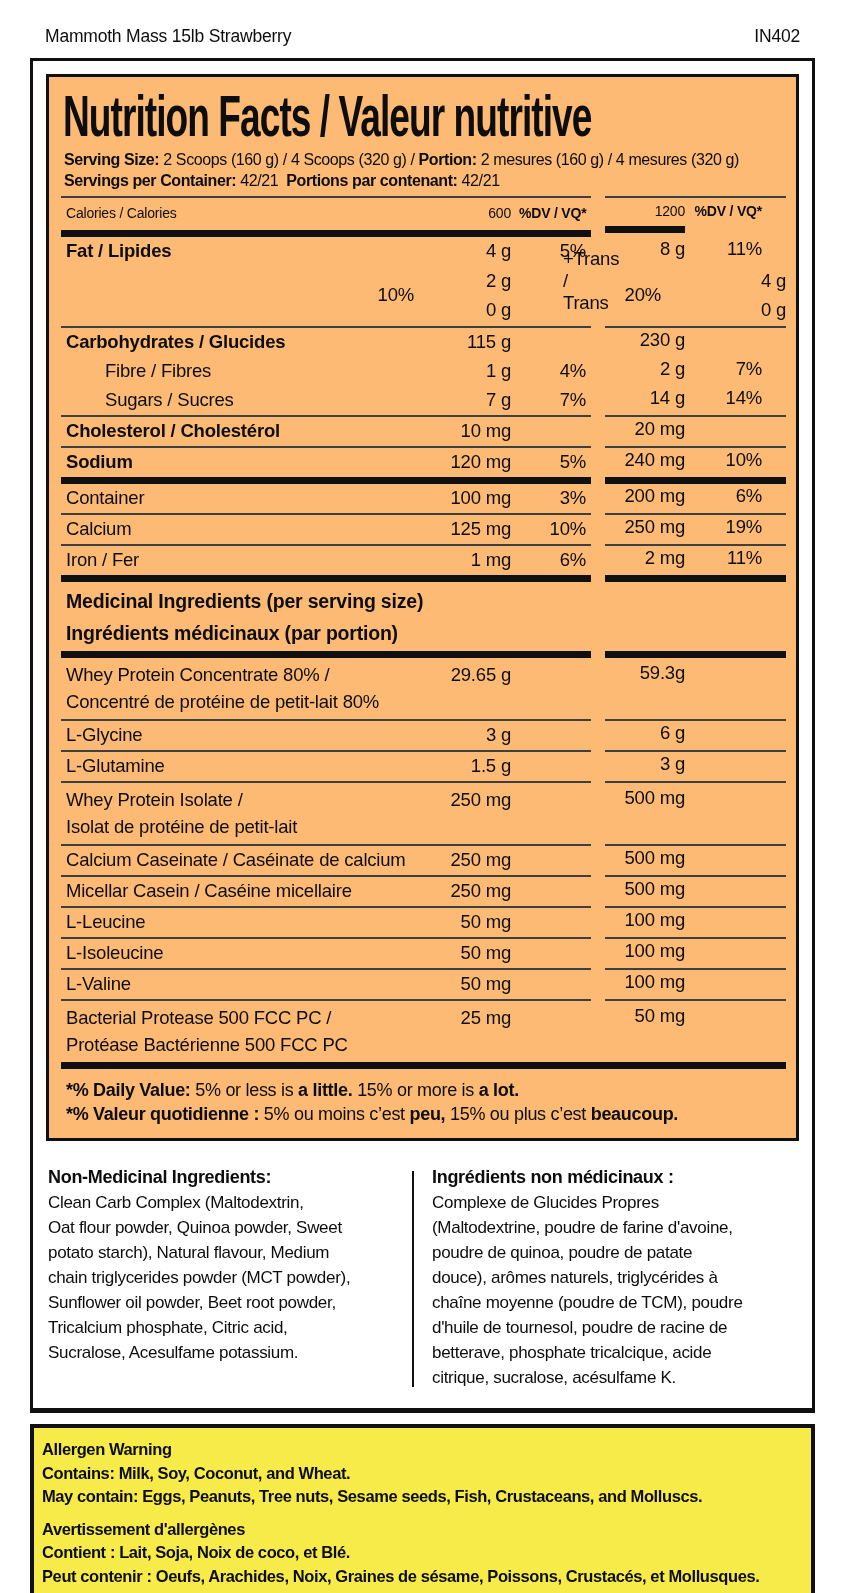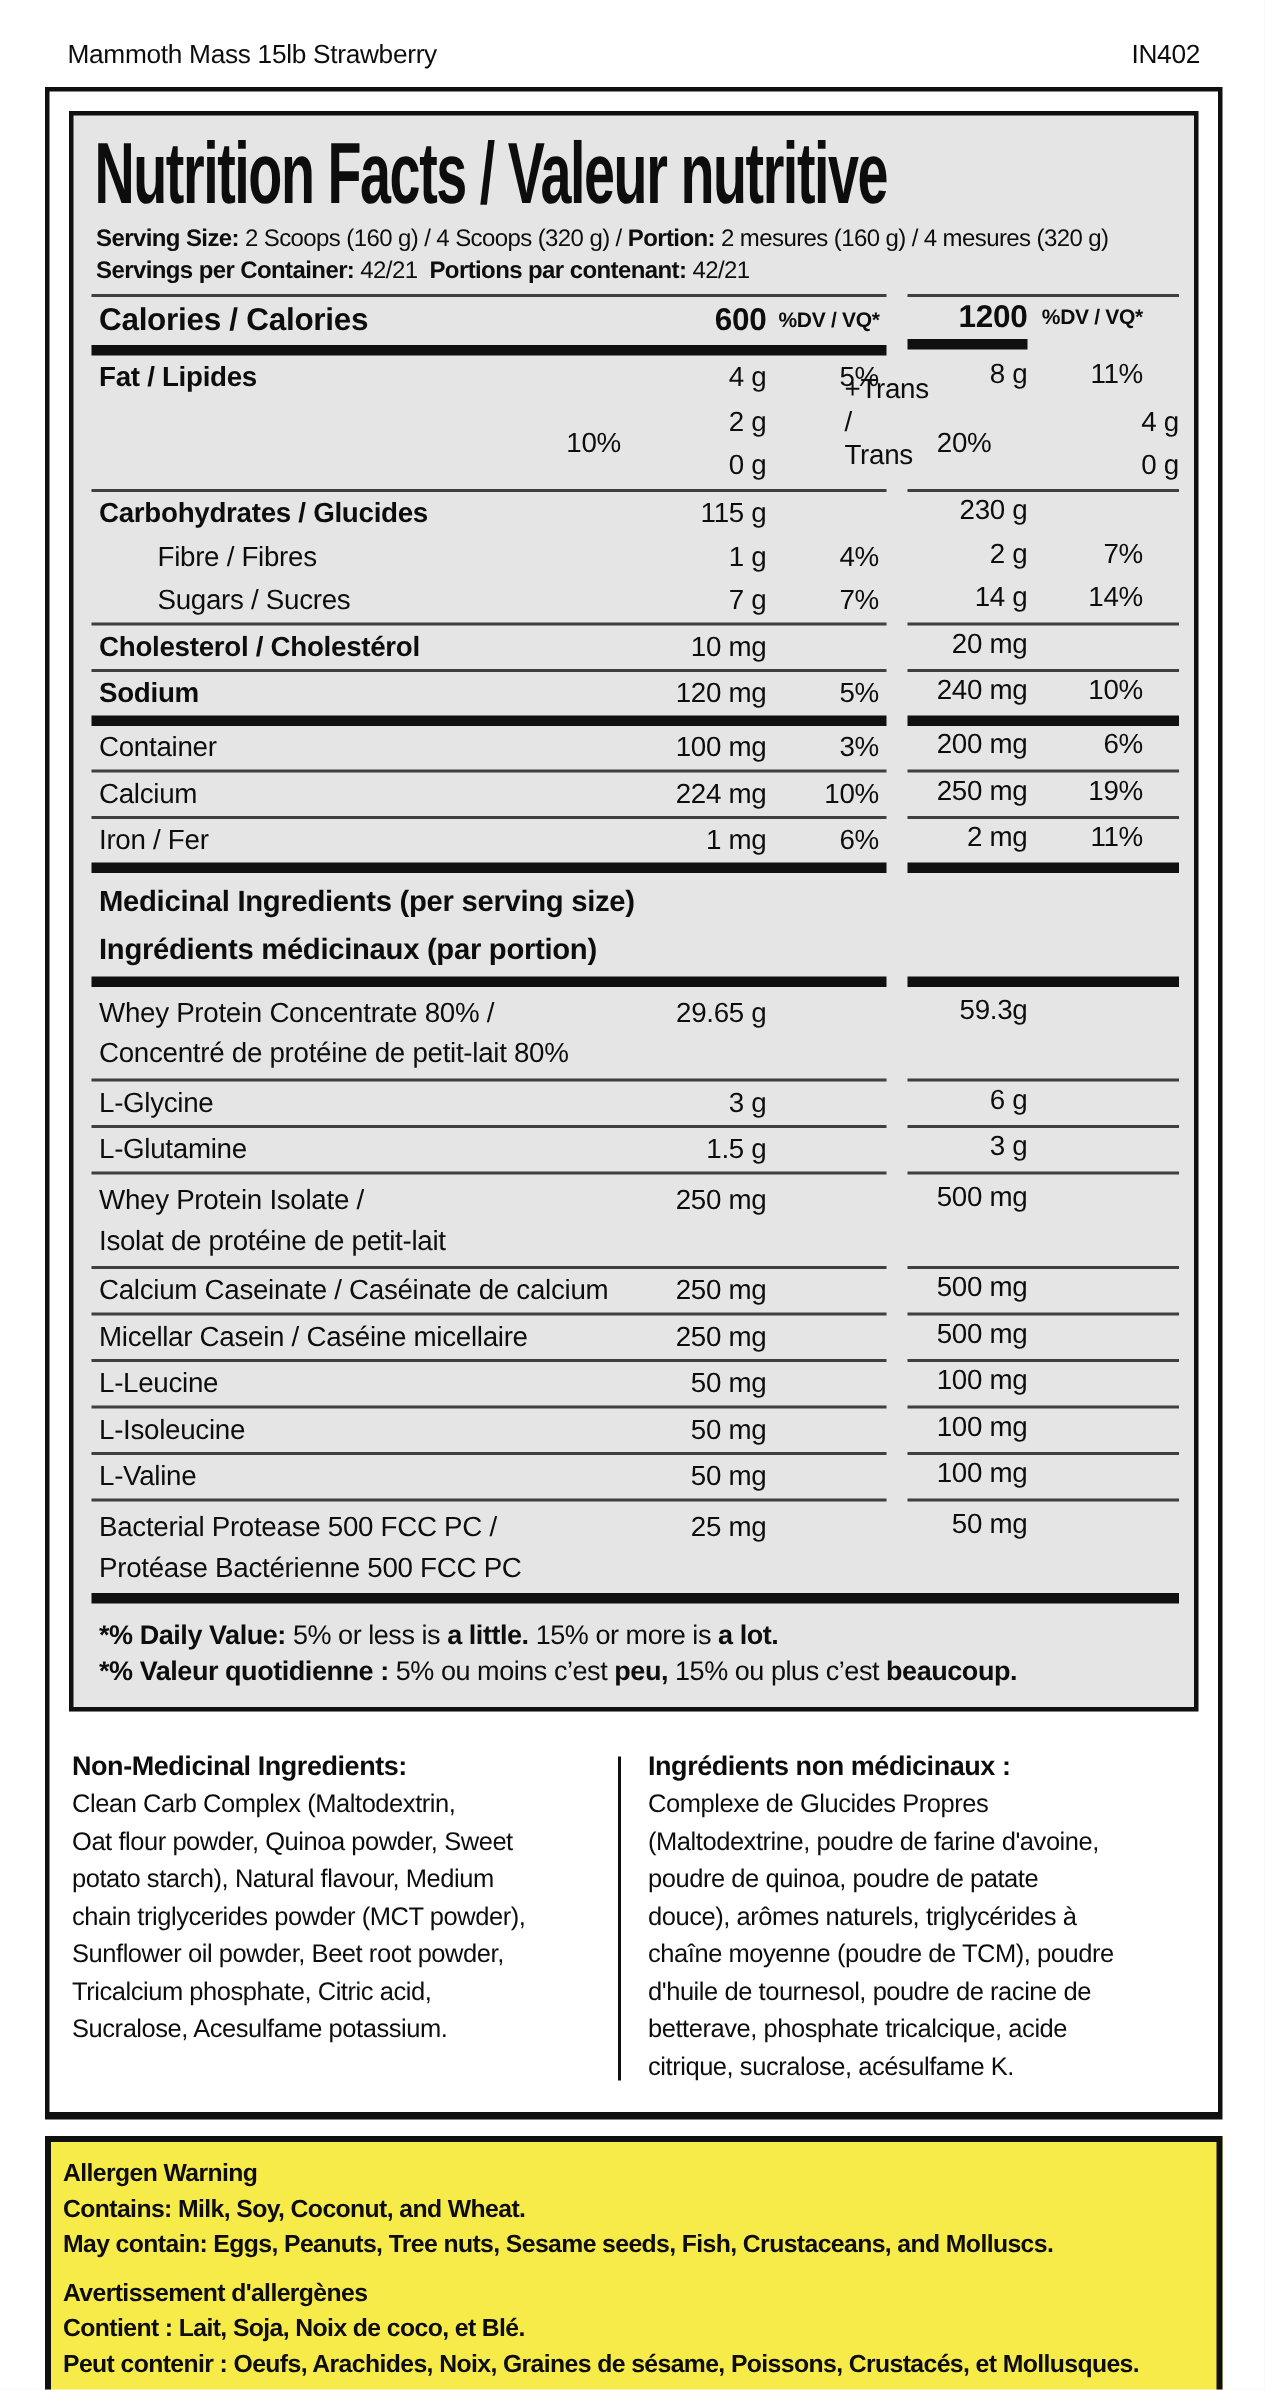--- a/index.html
+++ b/index.html
@@ -3,21 +3,21 @@
 <meta charset="utf-8">
 <style>
   html,body{margin:0;padding:0;background:#ffffff;}
   body{width:843px;height:1593px;overflow:hidden;
        font-family:"Liberation Sans","DejaVu Sans",sans-serif;color:#0d0d0d;
        letter-spacing:-0.2px; -webkit-font-smoothing:antialiased;}
   .page{padding:26px 28px 0 30px;}
   .hdr{display:flex;justify-content:space-between;align-items:baseline;
        font-size:17.5px;font-weight:normal;padding:0 15px 11px 15px;}
   .outer{border:3px solid #101010;border-bottom-width:5px;padding:13px 13px 14px 13px;background:#fff;}
-  .inner{border:3px solid #101010;padding:6px 10px 0 12px;background:#e5e5e5;}
+  .inner{border:3px solid #101010;padding:6px 10px 0 12px;background:#fdba74;}
   .nf-title{font-size:58px;font-weight:bold;line-height:62px;white-space:nowrap;
             transform:scaleX(0.64);transform-origin:0 60%;letter-spacing:-1.5px;margin:2px 0 2px 2px;}
   .serv{font-size:16px;line-height:21px;letter-spacing:-0.4px;white-space:nowrap;margin-left:3px;}
   .serv .bl{font-weight:bold;}
   .serv .sp{margin-left:8px;}
   .nft{margin-top:5px;}
   .row{display:flex;align-items:stretch;}
   .g1{width:530px;display:grid;grid-template-columns:1fr 100px 72px;align-items:start;padding:3px 0 4px 0;}
   .cgap{width:14px;}
   .g2{flex:1;display:grid;grid-template-columns:80px 1fr;align-items:start;padding:1px 0 4px 0;}
@@ -29,21 +29,21 @@
   .v1{padding-right:8px;}
   .d1{padding-right:5px;}
   .d2{padding-right:24px;}
   .t-top>.g1,.t-top>.g2{border-top:2px solid #3f3f3f;}
   .b-thick>.g1,.b-thick>.g2{border-bottom:7px solid #101010;}
   .full-bar{border-bottom:7px solid #101010;}
   
   .cal>.g1{border-bottom:7px solid #101010;align-items:end;}
   .cal>.g2{align-items:stretch;}
   .cal .v2{border-bottom:7px solid #101010;display:flex;justify-content:flex-end;align-items:flex-end;padding-bottom:2px;}
-  .cal .lbl,.cal .v1,.cal .v2{font-size:21px;font-weight:bold;line-height:25px;}
+  .cal .lbl,.cal .v1,.cal .v2{font-size:14px;font-weight:normal;line-height:25px;}
   .cal .d1,.cal .d2{font-size:14px;font-weight:bold;line-height:25px;}
   
   .g2r{grid-auto-rows:29px;align-items:center;padding:0 0 2px 0;}
   .span2{grid-row:1/3;align-self:center;}
   
   .r2 span{line-height:27px;}
   .medhead .lbl{font-size:19.5px;line-height:32px;}
   .medhead>.g1,.medhead>.g2{padding-bottom:2px;}
   .fnote{padding:9px 4px 12px 5px;font-size:18px;line-height:24px;letter-spacing:-0.3px;white-space:nowrap;}
   .nonmed{display:flex;margin-top:24px;padding-bottom:4px;}
@@ -197,21 +197,21 @@
           <div class="cgap"></div>
           <div class="g2">
               <span class="v2">200 mg</span>
               <span class="d2">6%</span>
             </div>
         </div>
 
         <div class="row t-top">
           <div class="g1">
               <span class="lbl">Calcium</span>
-              <span class="v1">224 mg</span>
+              <span class="v1">125 mg</span>
               <span class="d1">10%</span>
             </div>
           <div class="cgap"></div>
           <div class="g2">
               <span class="v2">250 mg</span>
               <span class="d2">19%</span>
             </div>
         </div>
 
         <div class="row t-top b-thick">

